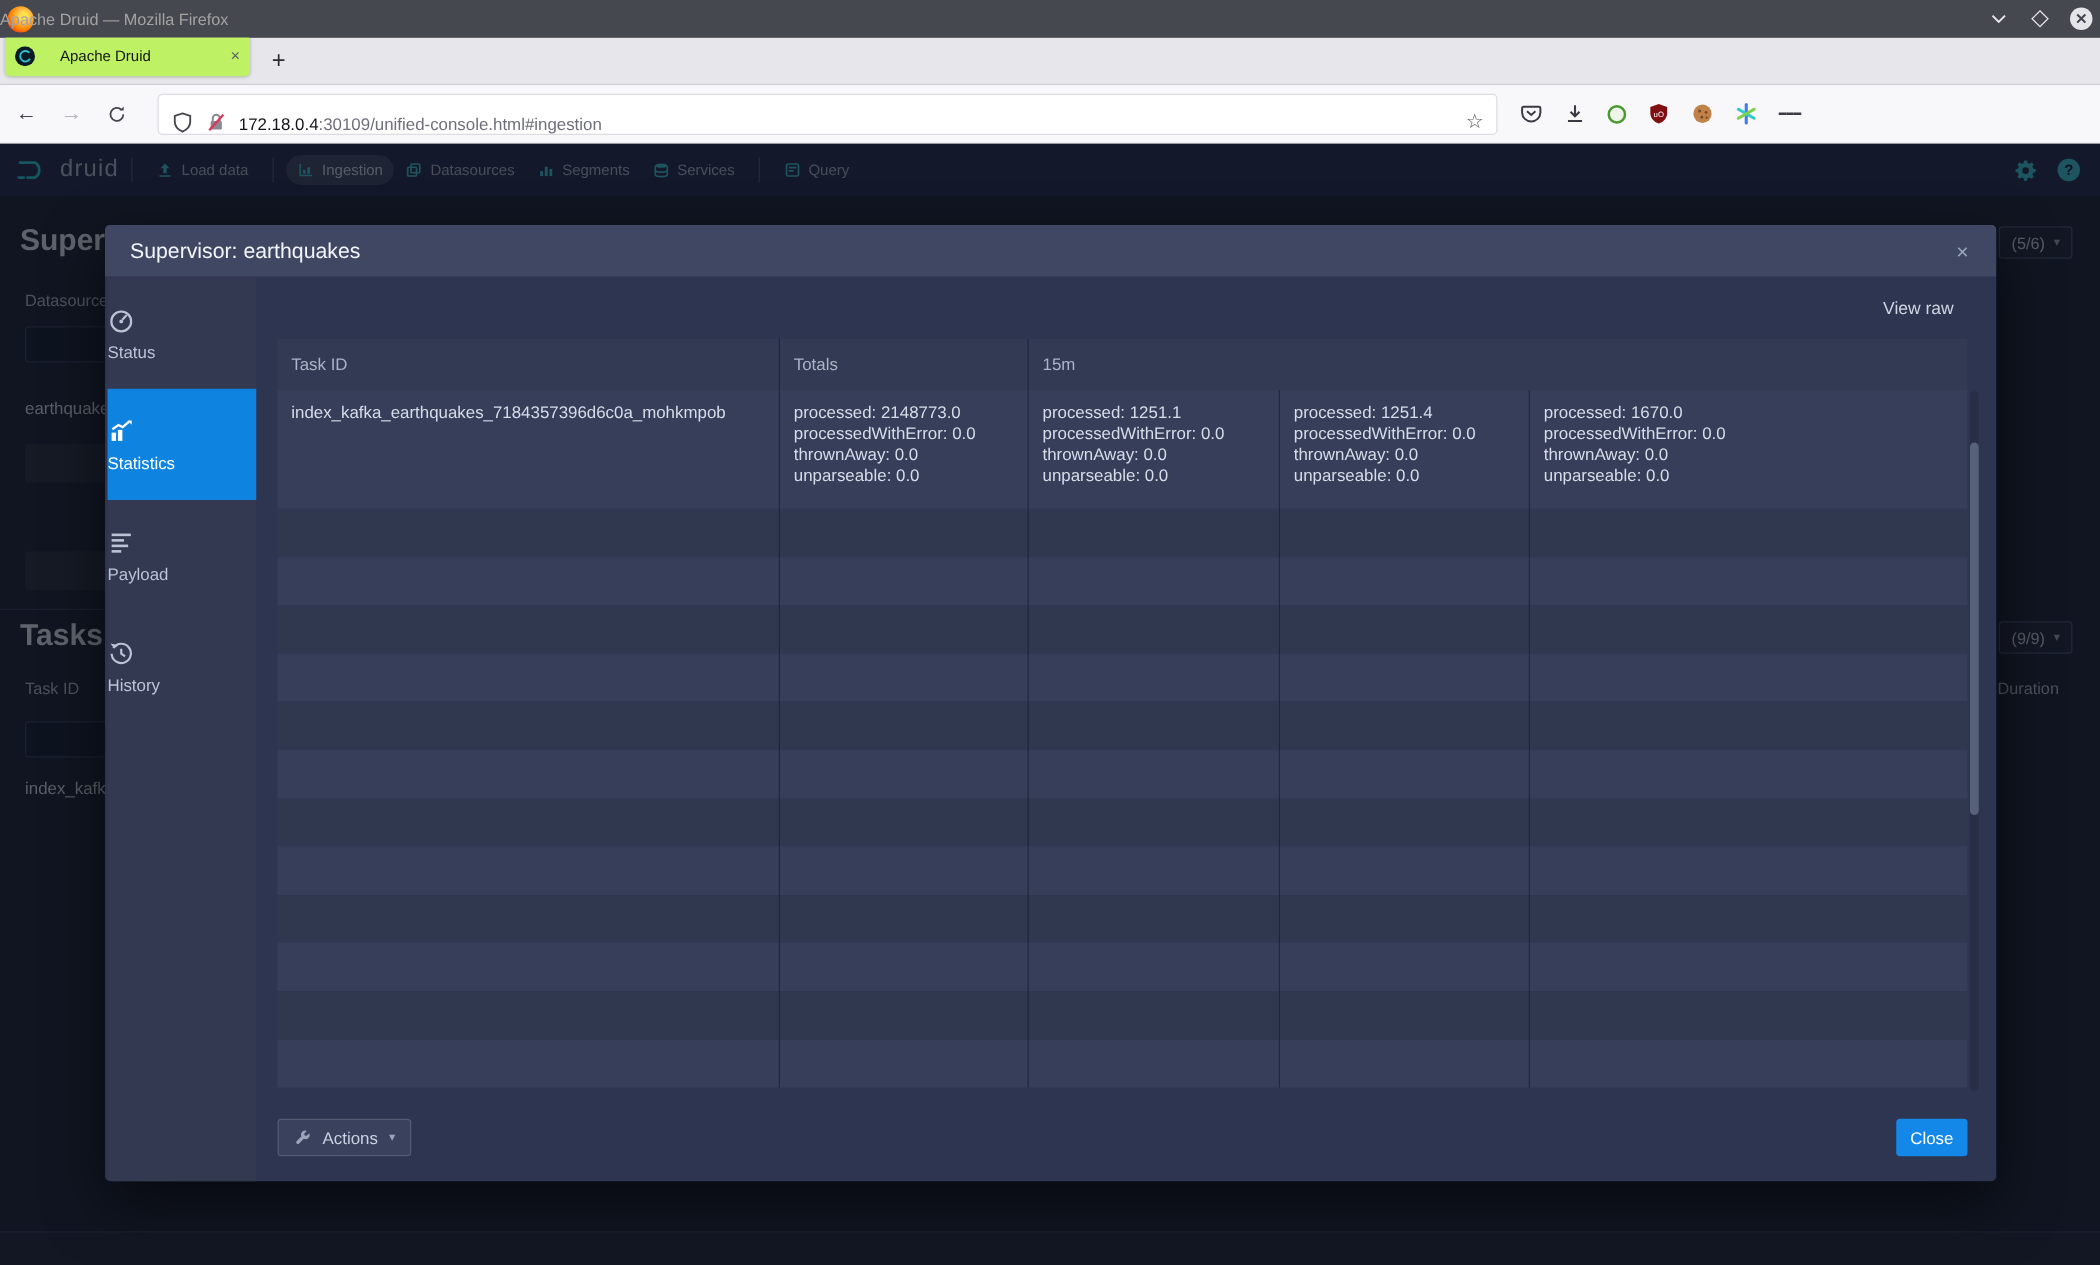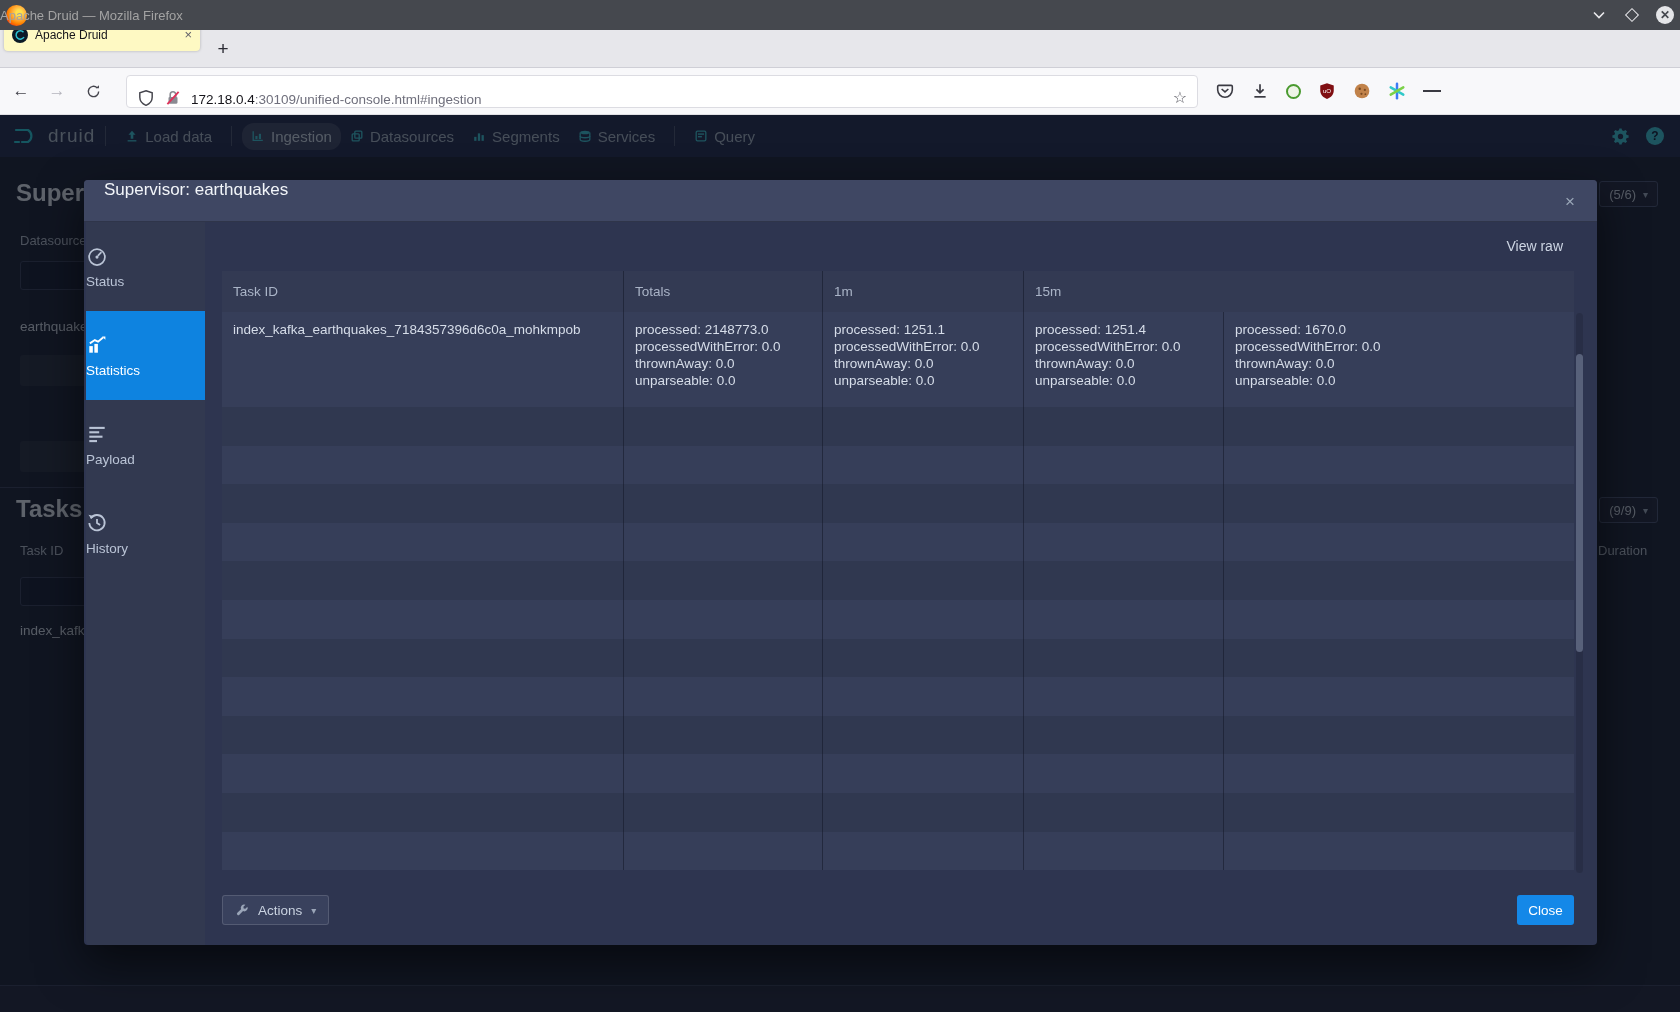--- a/index.html
+++ b/index.html
@@ -11,22 +11,22 @@
   .ff-logo { width:21px; height:21px; border-radius:50%; margin-left:6px;
              background:radial-gradient(circle at 62% 38%, #ffe14d 0 16%, #ffb340 34%, #ff8400 58%, #f0350f 82%, #d7246b 100%); }
   .win-title { position:absolute; left:0; right:0; text-align:left; color:#a3a3a3; font-size:13px; }
   .win-controls { position:absolute; right:6px; display:flex; align-items:center; gap:15px; }
   .wc { width:18px; height:18px; display:flex; align-items:center; justify-content:center; color:#e9e9ec; cursor:default; }
   .wc-diamond { width:10px; height:10px; border:1.4px solid #e9e9ec; transform:rotate(45deg); }
   .wc-close { width:18px; height:18px; border-radius:50%; background:#e4e5e8; color:#44474e; font-size:12px; font-weight:bold;
               display:flex; align-items:center; justify-content:center; }
 
   .tabbar { height:38px; background:#e7e7eb; display:flex; align-items:flex-end; border-bottom:1px solid #cfcfd6; }
-  .tab { width:196px; height:33px; margin:0 0 16px 4px; background:#fef9c3; border-radius:4px;
-         box-shadow:0 0 3px rgba(0,0,0,.25); display:flex; align-items:center; padding:0 8px; gap:7px; }
+  .tab { width:196px; height:33px; margin:0 0 6px 4px; background:#bef264; border-radius:4px;
+         box-shadow:0 0 3px rgba(0,0,0,.25); display:flex; align-items:center; padding:0 8px; gap:20px; }
   .tab-label { flex:1; font-size:12px; color:#15141a; white-space:nowrap; overflow:hidden; }
   .tab-close { color:#5f5f68; font-size:13px; }
   .newtab { width:30px; height:30px; margin:0 0 3px 8px; display:flex; align-items:center; justify-content:center;
             font-size:19px; color:#2b2b33; border-radius:4px; }
 
   .navbar { height:47px; background:#f8f8fa; display:flex; align-items:center; border-bottom:1px solid #e0e0e4; }
   .navbtn { width:30px; height:30px; display:flex; align-items:center; justify-content:center;
             font-size:17px; color:#45454d; border-radius:4px; margin-left:6px; }
   .navbtn.disabled { color:#b4b4bc; }
   .urlbar { height:33px; width:1072px; margin-left:18px; background:#ffffff; border:1px solid #dcdce2;
@@ -38,21 +38,21 @@
   .toolicon { width:18px; height:18px; display:flex; align-items:center; justify-content:center; }
   .badger-ic { width:15px; height:15px; border-radius:50%; background:#eef4e7; border:2.5px solid #4a9a2f; }
   .hamburger div { width:15px; height:1.8px; background:#3a3a42; margin:2.5px 0; }
 
   
   #app { position:relative; width:1680px; height:897px; background:#20273a; overflow:hidden; }
   .druid-header { height:42px; background:#283152; display:flex; align-items:center; color:#aebac8; }
   .logo { display:flex; align-items:center; gap:6px; margin-left:12px; }
   .logo-word { font-size:19px; font-weight:300; letter-spacing:1px; color:#a8b6c4; }
   .nav-sep { width:1px; height:20px; background:rgba(255,255,255,.18); margin:0 10px; }
-  .dnav { display:flex; align-items:center; gap:6px; padding:5px 9px; border-radius:12px; font-size:15px; color:#9fadbd; }
+  .dnav { display:flex; align-items:center; gap:6px; padding:5px 9px; border-radius:12px; font-size:12px; color:#9fadbd; }
   .dnav svg { color:#3fbccc; }
   .dnav.active { background:rgba(255,255,255,.12); color:#c3cfdc; }
   .hdr-right { position:absolute; right:16px; top:0; height:42px; display:flex; align-items:center; gap:16px; }
   .gear { color:#3fbccc; }
   .help-circle { width:18px; height:18px; border-radius:50%; background:#3fbccc; color:#182038;
                  font-size:12px; font-weight:bold; display:flex; align-items:center; justify-content:center; }
 
   
   #page { position:absolute; left:0; top:42px; right:0; bottom:0; }
   .bg-h1 { position:absolute; font-size:24px; font-weight:600; color:#d9dfe9; }
@@ -63,21 +63,21 @@
   .bg-btn { position:absolute; height:26px; padding:0 9px; border:1px solid #4a5572; border-radius:3px;
             color:#c2cad8; font-size:13px; display:flex; align-items:center; gap:7px; background:rgba(255,255,255,.03); }
   .bg-divider { position:absolute; height:1px; background:#39415c; }
   .caret { font-size:10px; color:#9aa5b8; }
 
   #overlay { position:absolute; inset:0; background:rgba(5,8,16,.58); z-index:5; }
 
   
   #dialog { position:absolute; left:84px; top:65px; width:1513px; height:765px; z-index:10;
             background:#2e3550; border-radius:4px; box-shadow:0 18px 46px rgba(0,0,0,.55); }
-  .dlg-header { height:42px; background:#3f4763; border-radius:4px 4px 0 0; display:flex; 
+  .dlg-header { height:42px; background:#3f4763; border-radius:4px 4px 0 0; display:flex; align-items:center;
                 padding:0 20px; border-bottom:1px solid rgba(0,0,0,.25); }
   .dlg-title { font-size:17px; font-weight:500; color:#f2f5f9; }
   .dlg-x { position:absolute; right:14px; top:9px; width:26px; height:26px; display:flex; align-items:center;
            justify-content:center; color:#9aa7b8; font-size:17px; border-radius:3px; }
   .side-menu { position:absolute; left:2px; top:42px; bottom:0; width:119px; background:#323950; border-radius:0 0 0 4px; }
   .menu-item { height:89px; display:flex; flex-direction:column; align-items:flex-start; justify-content:center;
                gap:7px; color:#bac4d6; font-size:13.5px; }
   .menu-item.active { background:#0e83e0; color:#ffffff; }
   .dlg-content { position:absolute; left:121px; top:42px; right:0; bottom:0; padding:0 23px 0 17px; }
   .view-raw-row { height:34px; display:flex; justify-content:flex-end; align-items:center; padding:14px 11px 0 0; }
@@ -332,21 +332,20 @@
     </div>
 
     <div class="dlg-content">
       <div class="view-raw-row">
         <span class="view-raw">View raw</span>
       </div>
       <div class="stats-table">
         <div class="trow thead">
           <div class="cell c0">Task ID</div>
           <div class="cell c1">Totals</div>
-          <div class="cell c2">1m</div>
           <div class="cell c4">15m</div>
         </div>
         <div class="trow data light">
           <div class="cell c0">index_kafka_earthquakes_7184357396d6c0a_mohkmpob</div>
           <div class="cell c1 stat">processed: 2148773.0
 processedWithError: 0.0
 thrownAway: 0.0
 unparseable: 0.0</div>
           <div class="cell c2 stat">processed: 1251.1
 processedWithError: 0.0

